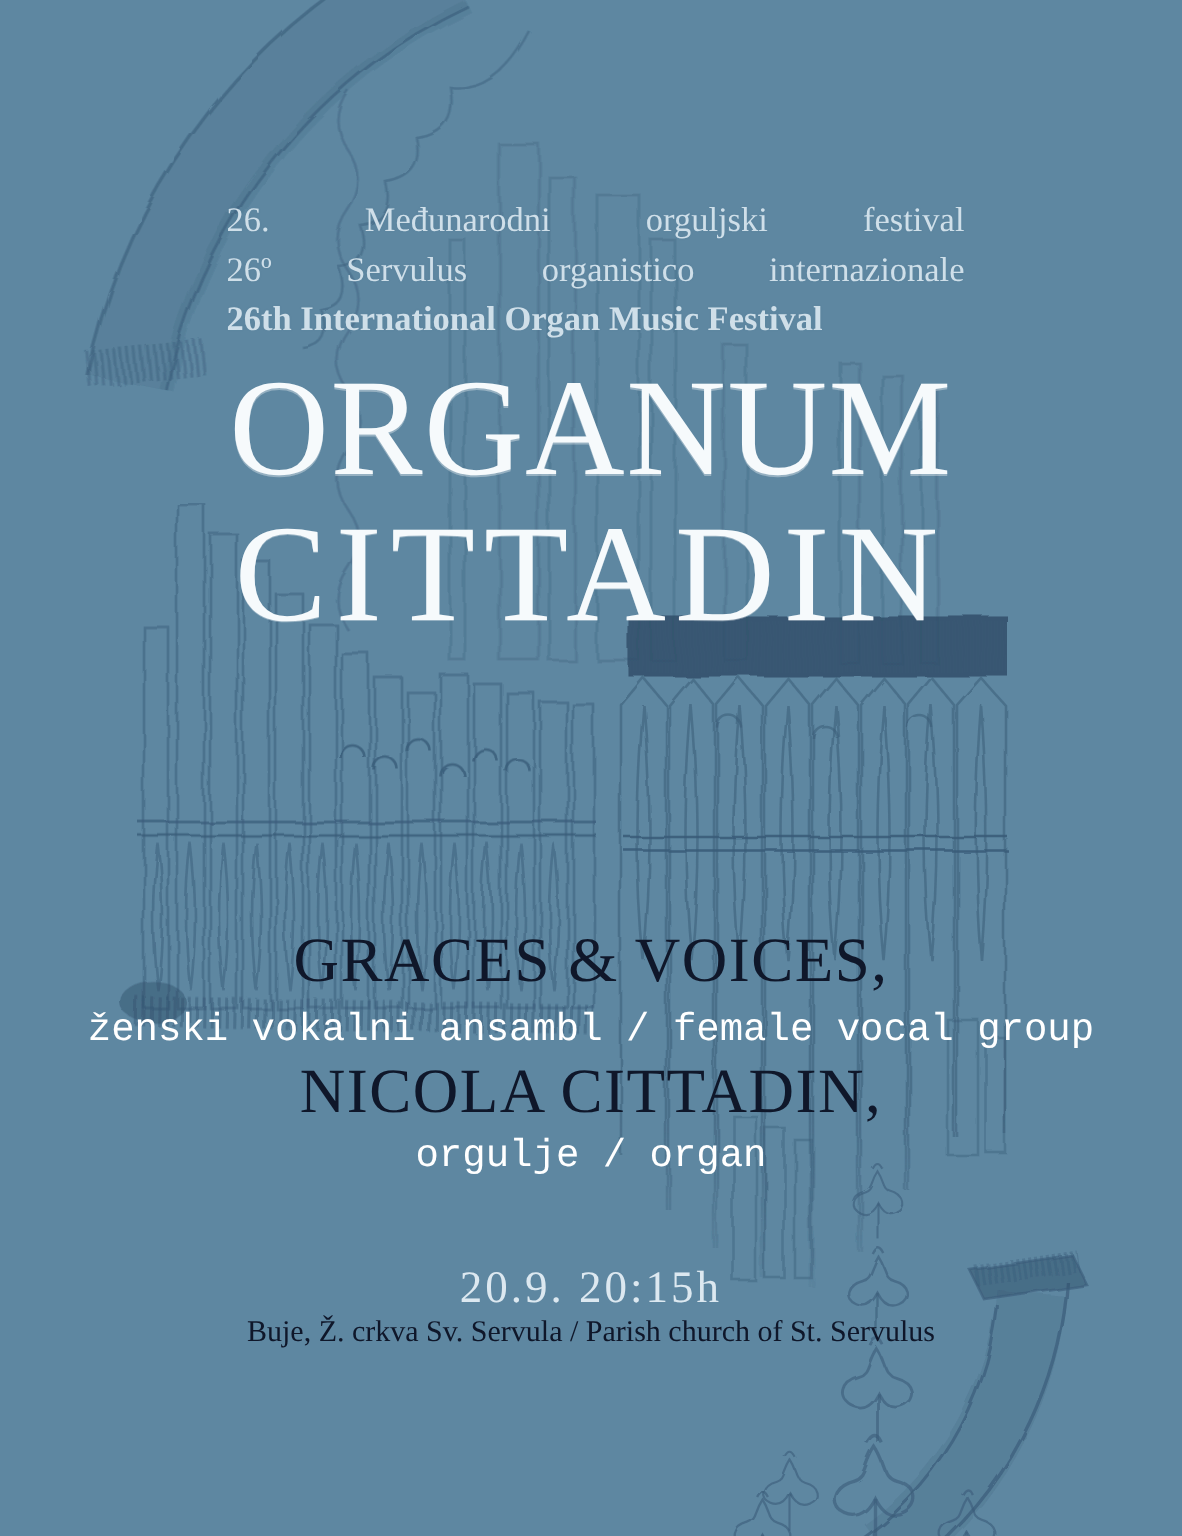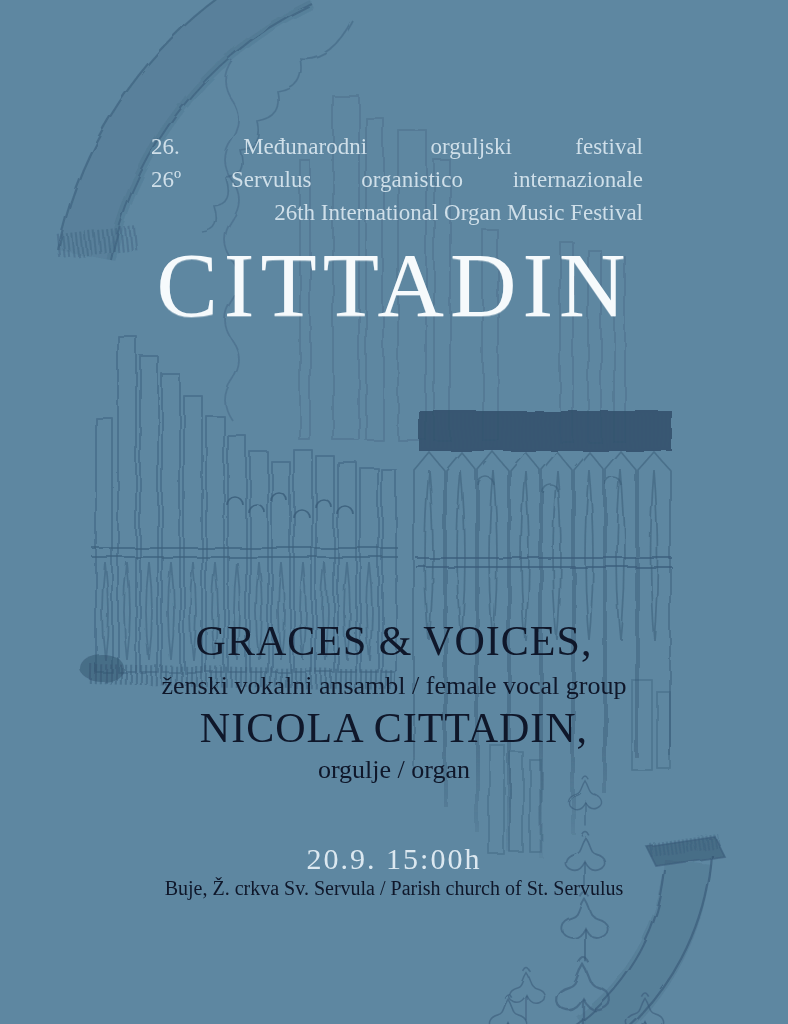--- a/index.html
+++ b/index.html
@@ -11,36 +11,36 @@
   }
   .bg { position:absolute; left:0; top:0; width:788px; height:1024px; }
   .txt { position:absolute; left:0; width:100%; text-align:center; color:#cfdfe9; }
 
   .festival {
     position:absolute; top:130px; left:151px; width:492px;
     font-size:23px; line-height:33px; color:#cfdfe9;
     text-shadow:0 0 1px rgba(94,135,161,.35);
   }
   .festival .jline { text-align:justify; text-align-last:justify; }
-  .festival .cline { text-align:right; }
+  .festival .cline { text-align:left;font-weight:bold; }
 
   .title {
     position:absolute; top:237px; left:0; width:100%; margin:0;
     text-align:center; font-weight:400; color:#f6fafc;
     font-size:92px; line-height:97px;
     text-shadow:0 1px 0 rgba(255,255,255,.35);
   }
   .title .tl1 { display:block; letter-spacing:1px; }
   .title .tl2 { display:block; letter-spacing:6px; }
 
   .performer-name {
     font-size:42px; line-height:48px; letter-spacing:1px; color:#0f172a;
   }
   .performer-desc {
-    font-size:26px; line-height:30px; color:#0f172a;
+    font-size:26px; line-height:30px; color:#ffffff;font-family:Liberation Mono, monospace;
   }
   .name1 { top:617px; }
   .desc1 { top:671px; }
   .name2 { top:704px; }
   .desc2 { top:755px; }
 
   .event-datetime { top:842px; font-size:30px; line-height:34px; letter-spacing:2px; color:#dce8f0; }
   .event-venue    { top:876px; font-size:20px; line-height:24px; color:#0f172a; }
 </style>
 </head>
@@ -151,24 +151,25 @@
     </g>
   </svg>
 
   <div class="festival">
     <div class="jline">26. Međunarodni orguljski festival</div>
     <div class="jline">26º Servulus organistico internazionale</div>
     <div class="cline">26th International Organ Music Festival</div>
   </div>
 
   <h1 class="title">
+    <span class="tl1">ORGANUM</span>
     <span class="tl2">CITTADIN</span>
   </h1>
 
   <div class="txt performer-name name1">GRACES &amp; VOICES,</div>
   <div class="txt performer-desc desc1">ženski vokalni ansambl / female vocal group</div>
   <div class="txt performer-name name2">NICOLA CITTADIN,</div>
   <div class="txt performer-desc desc2">orgulje / organ</div>
 
-  <div class="txt event-datetime">20.9. 15:00h</div>
+  <div class="txt event-datetime">20.9. 20:15h</div>
   <div class="txt event-venue">Buje, Ž. crkva Sv. Servula / Parish church of St. Servulus</div>
 
 </div>
 
 </body></html>

